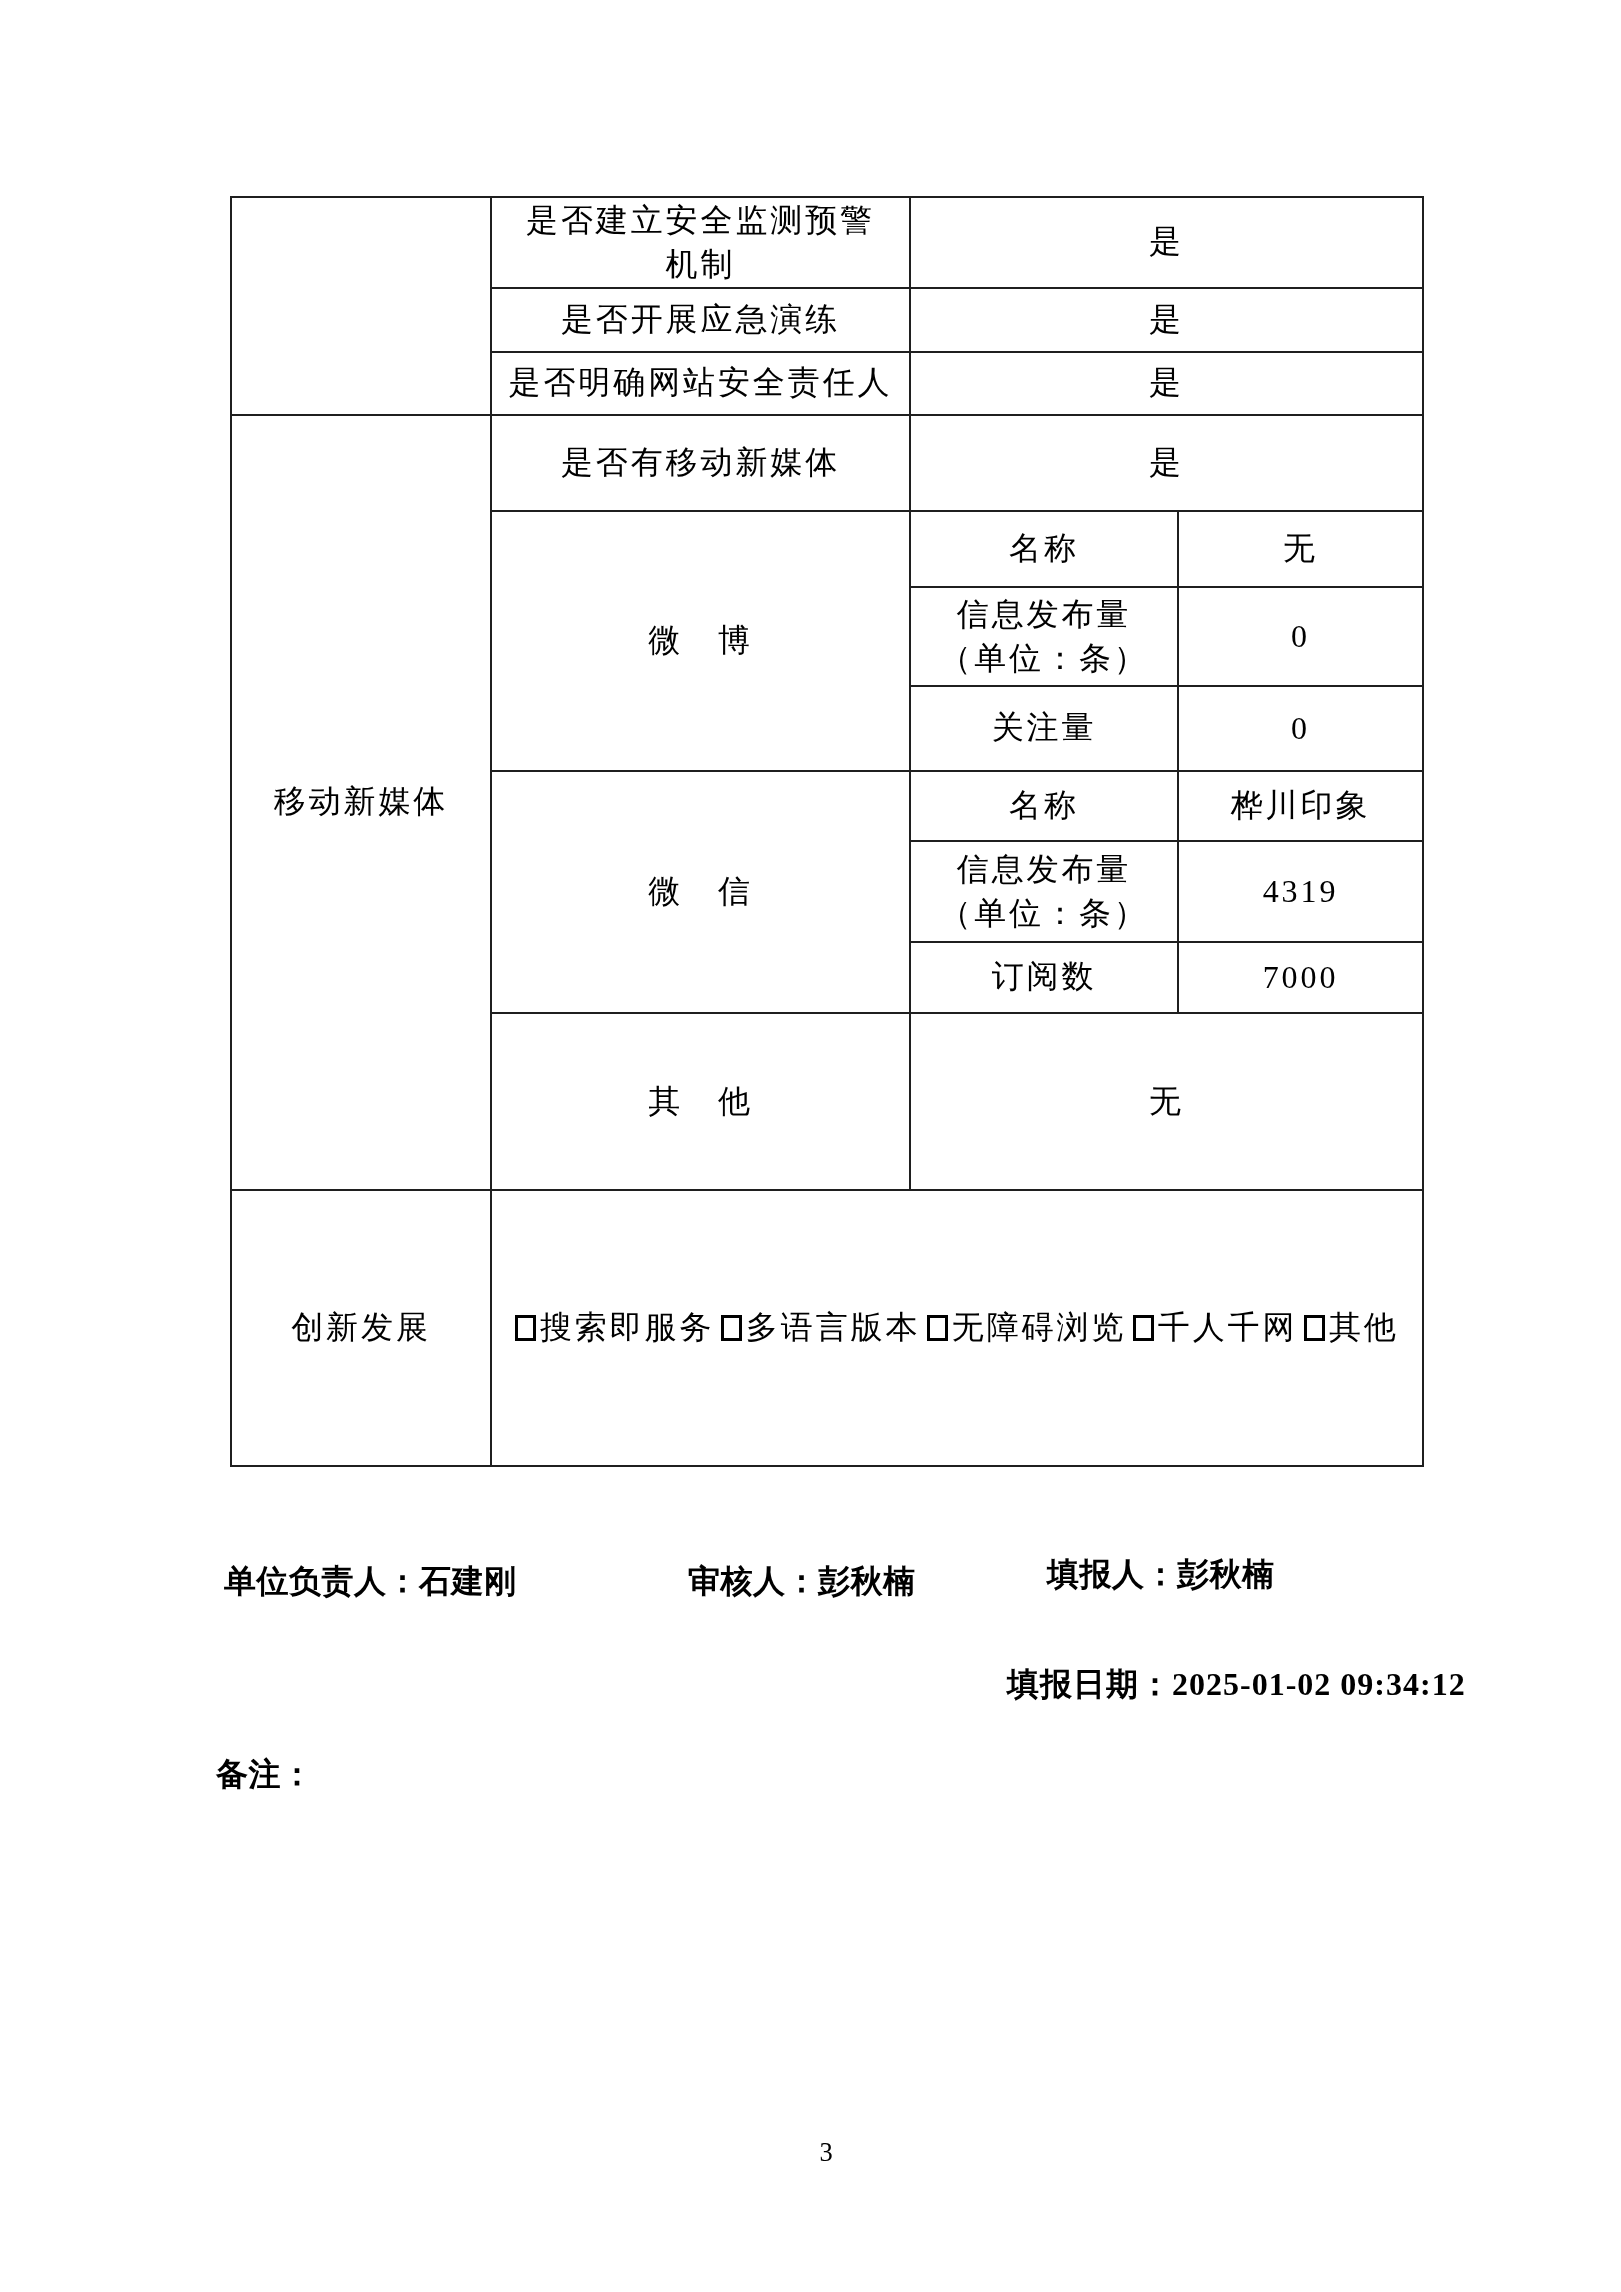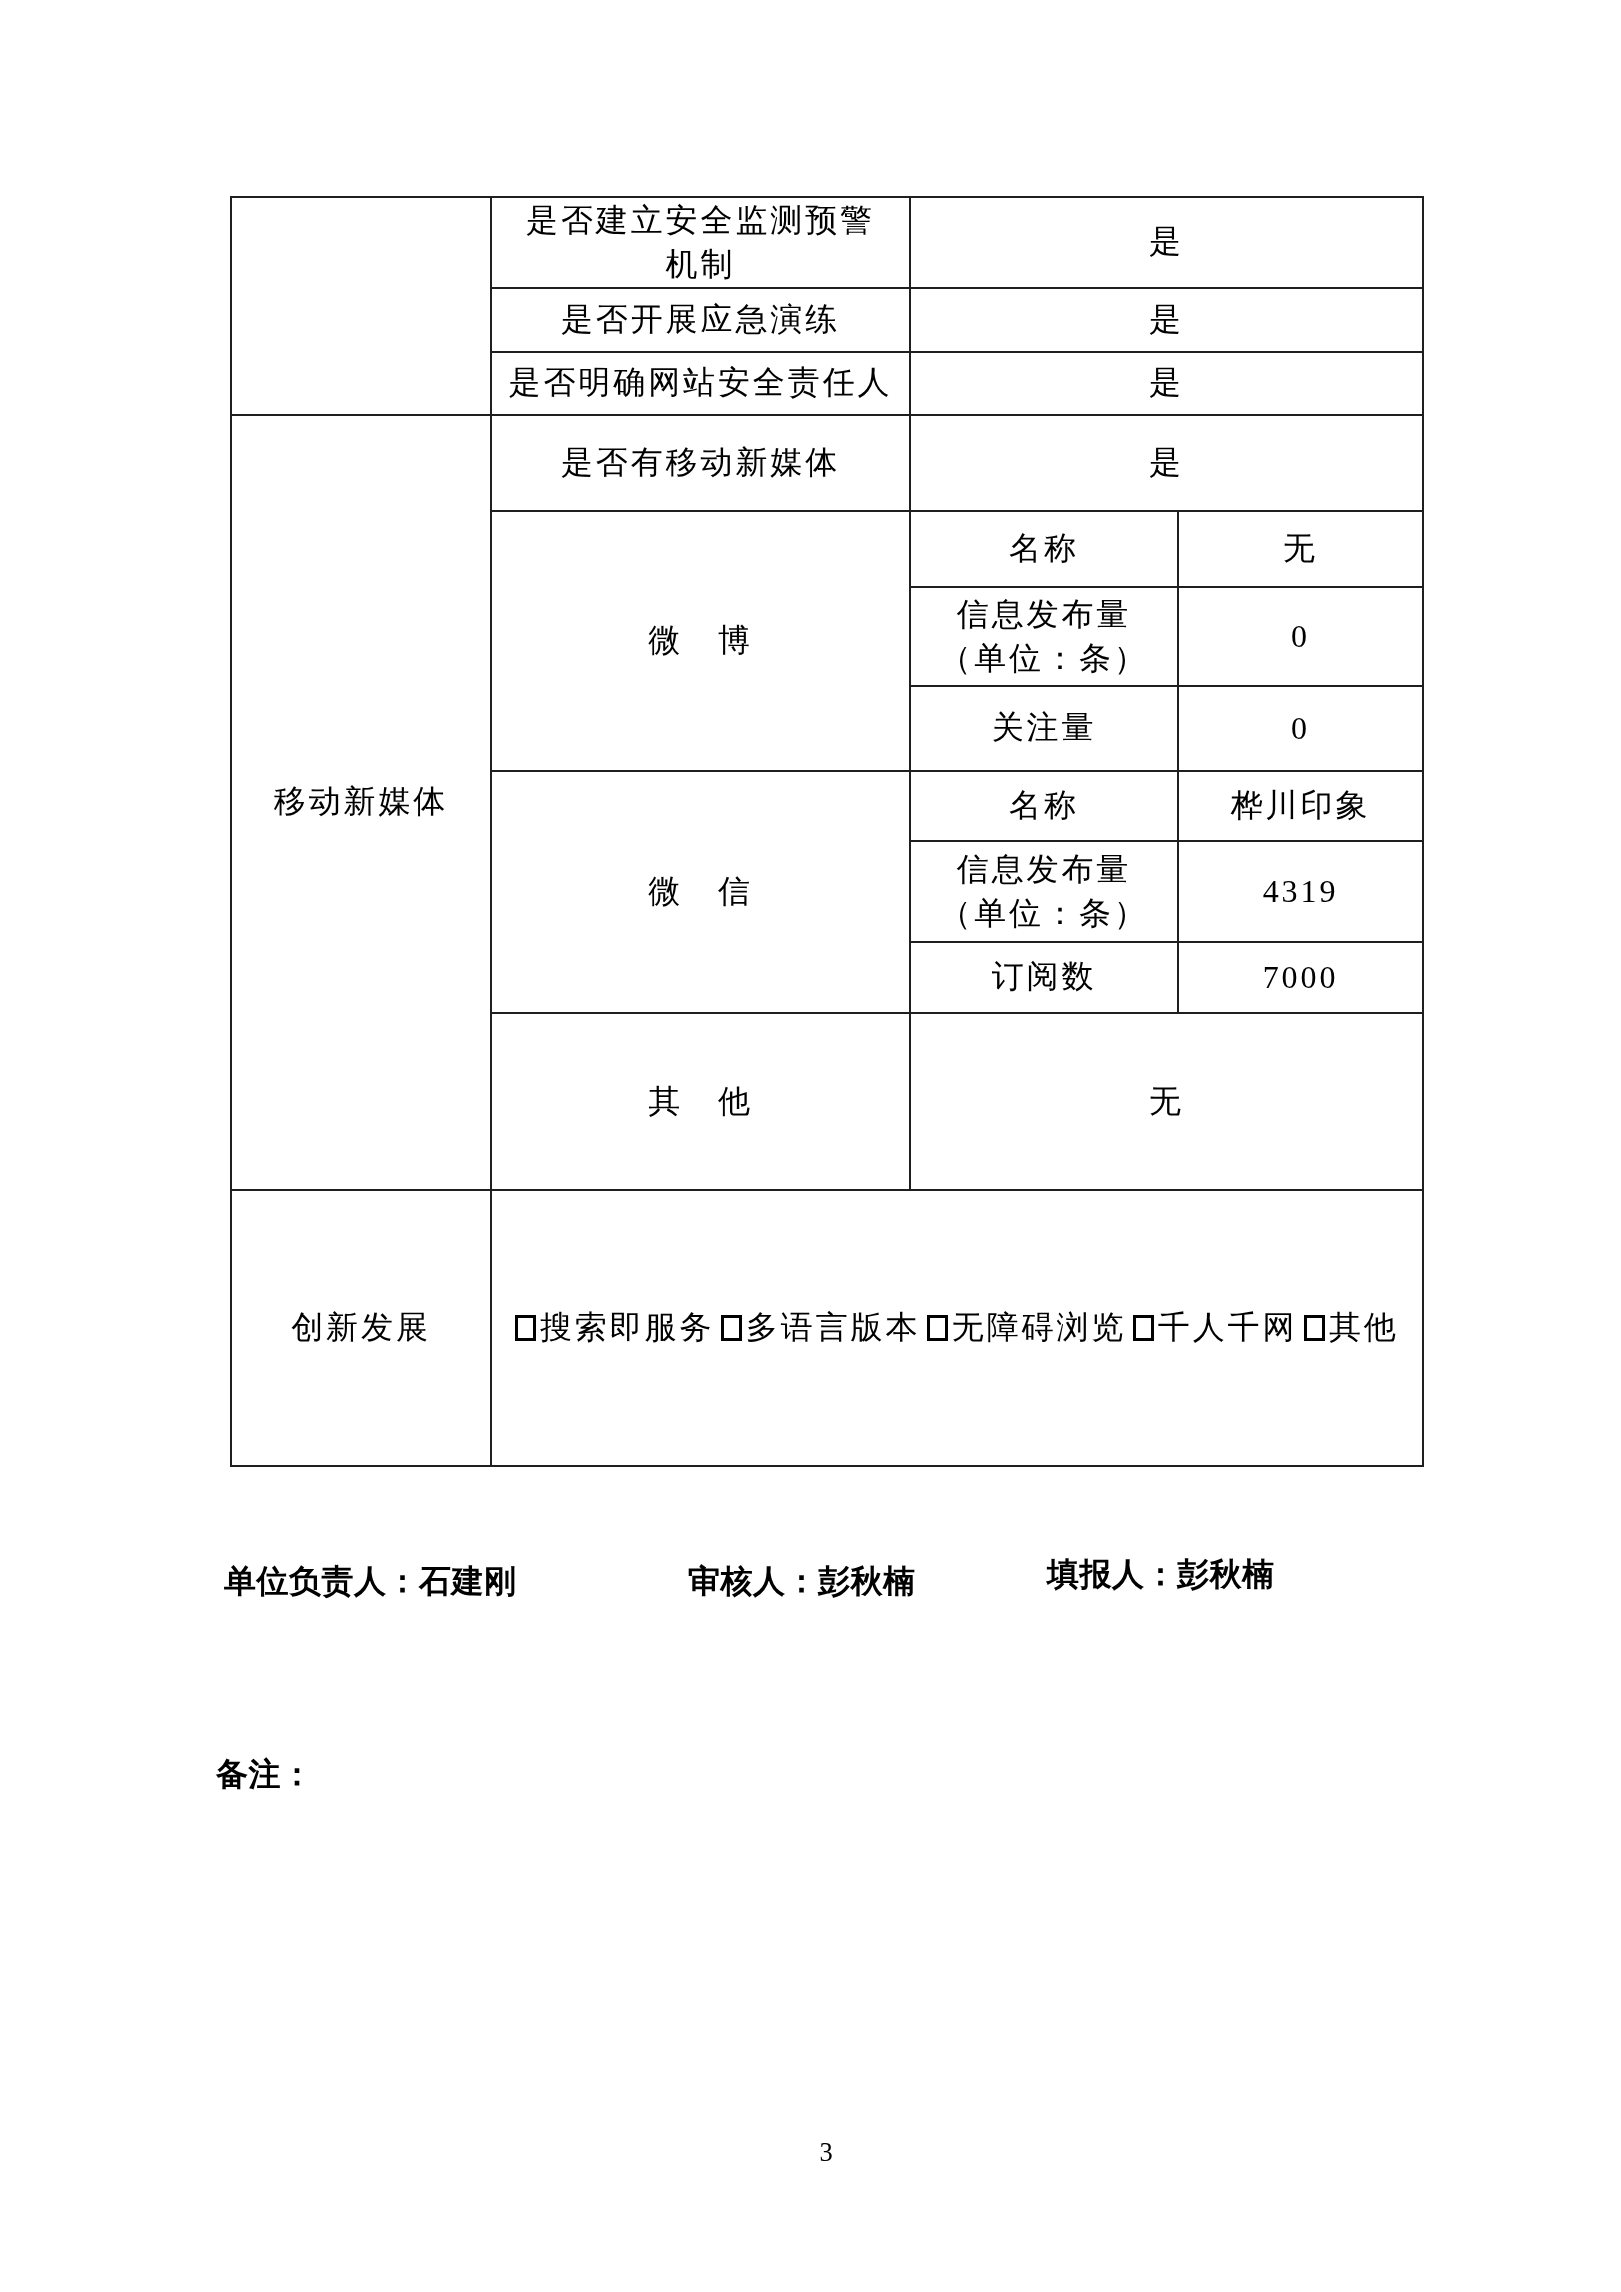--- a/index.html
+++ b/index.html
@@ -134,18 +134,19 @@
         <span class="cb first"></span><span>搜索即服务</span><span class="cb"></span><span>多语言版本</span><span class="cb"></span><span>无障碍浏览</span><span class="cb"></span><span>千人千网</span><span class="cb"></span><span>其他</span>
       </td>
     </tr>
   </tbody>
     </table>
 
   <div class="footer-item" style="left:224px; top:1560px;">单位负责人：石建刚</div>
   <div class="footer-item" style="left:688px; top:1560px;">审核人：彭秋楠</div>
   <div class="footer-item" style="left:1047px; top:1553px;">填报人：彭秋楠</div>
 
+  <div class="footer-item" style="left:1007px; top:1663px; letter-spacing:1px;">填报日期：2025-01-02 09:34:12</div>
 
   <div class="footer-item" style="left:216px; top:1753px;">备注：</div>
 
   <div class="page-number">3</div>
 </div>
 
 
 </body></html>

